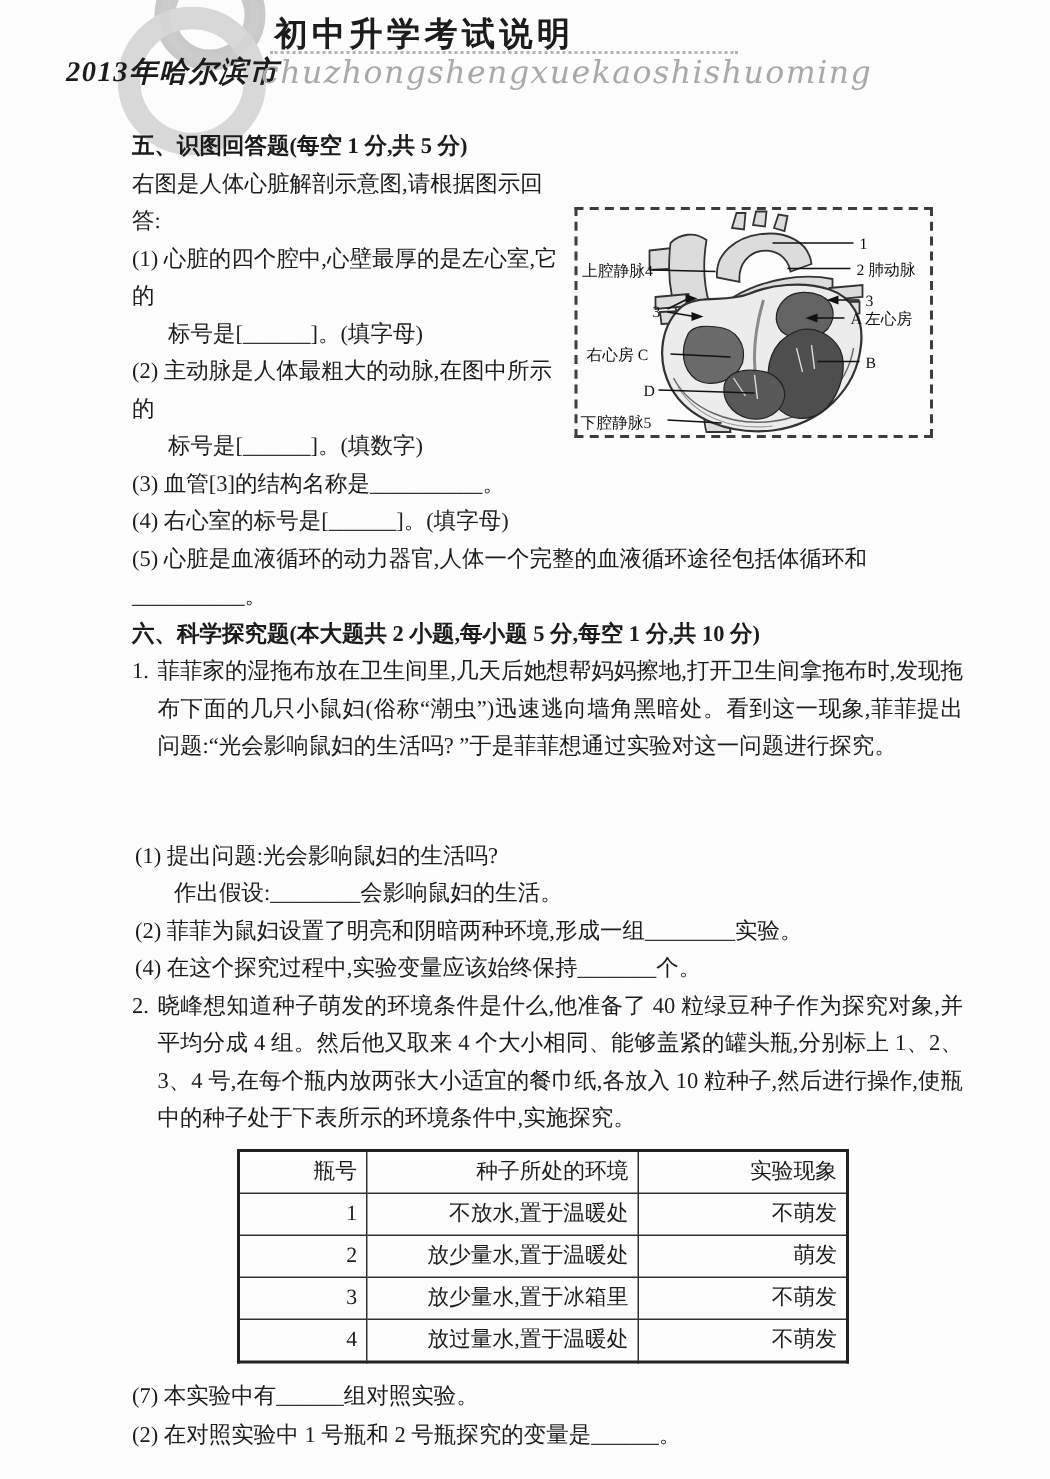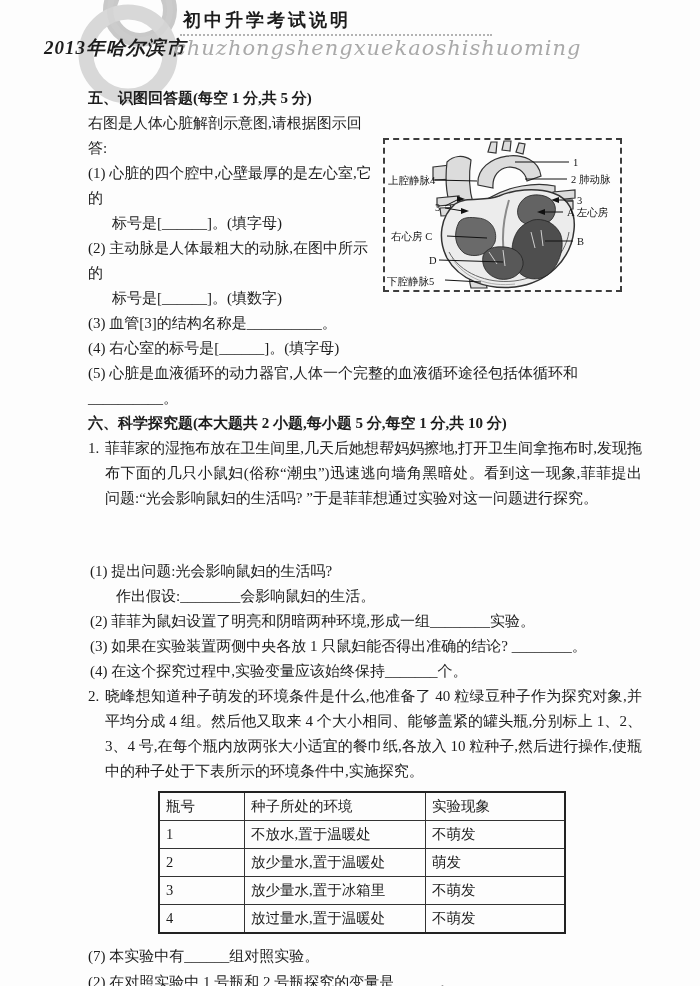--- a/index.html
+++ b/index.html
@@ -10,21 +10,21 @@
     color:#1c1c1c;
   }
   
   .hdr { position:absolute; top:0; left:0; width:700px; height:110px; }
   .hdr-logo { position:absolute; left:48px; top:-14px; }
   .hdr-yearcity {
     position:absolute; left:44px; top:35px; font-size:19px; font-weight:bold;
     font-style:italic; letter-spacing:1px; z-index:2; white-space:nowrap;
   }
   .hdr-title {
-    position:absolute; left:183px; top:8px; font-size:18px; font-weight:bold;
+    position:absolute; left:183px; top:8px; font-size:22px; font-weight:bold;
     letter-spacing:3px; z-index:2; font-family:"Liberation Sans","DejaVu Sans",sans-serif;
   }
   .hdr-dotline {
     position:absolute; left:180px; top:34px; width:312px; height:0;
     border-top:2px dotted #b3b3b3; z-index:2;
   }
   .hdr-pinyin {
     position:absolute; left:174px; top:36px; font-size:21px; color:#a9a9a9;
     font-style:italic; letter-spacing:1px; z-index:2;
     font-family:"DejaVu Serif",serif;
@@ -48,21 +48,21 @@
   .numpara .num { width:17px; flex:0 0 17px; }
   .numpara .ptext { flex:1; text-align:justify; }
   .subq { padding-left:2px;margin-top:48px; }
   .subq .indent2 { padding-left:26px; }
   
   table.exp {
     border-collapse:collapse; margin:7px 0 9px 70px;
     border:2px solid #222; font-size:14.5px;
   }
   table.exp th, table.exp td {
-    border:1px solid #333; text-align:left; font-weight:normal;
+    border:1px solid #333; text-align:right; font-weight:normal;
     height:27px; padding:0 6px;
   }
   .col-no  { width:72px; }
   .col-env { width:168px; }
   .col-res { width:126px; }
   .finalq div { line-height:26px; }
   svg text { font-family:"Liberation Serif","DejaVu Serif",serif; }
 </style>
 </head>
 <body>
@@ -172,21 +172,20 @@
 
     <div class="numpara">
       <span class="num">1.</span>
       <div class="ptext">菲菲家的湿拖布放在卫生间里,几天后她想帮妈妈擦地,打开卫生间拿拖布时,发现拖布下面的几只小鼠妇(俗称“潮虫”)迅速逃向墙角黑暗处。看到这一现象,菲菲提出问题:“光会影响鼠妇的生活吗? ”于是菲菲想通过实验对这一问题进行探究。</div>
     </div>
 
     <div class="subq">
       <div>(1) 提出问题:光会影响鼠妇的生活吗?</div>
       <div class="indent2">作出假设:________会影响鼠妇的生活。</div>
       <div>(2) 菲菲为鼠妇设置了明亮和阴暗两种环境,形成一组________实验。</div>
-      <div>(3) 如果在实验装置两侧中央各放 1 只鼠妇能否得出准确的结论? ________。</div>
       <div>(4) 在这个探究过程中,实验变量应该始终保持_______个。</div>
     </div>
 
     <div class="numpara">
       <span class="num">2.</span>
       <div class="ptext">晓峰想知道种子萌发的环境条件是什么,他准备了 40 粒绿豆种子作为探究对象,并平均分成 4 组。然后他又取来 4 个大小相同、能够盖紧的罐头瓶,分别标上 1、2、3、4 号,在每个瓶内放两张大小适宜的餐巾纸,各放入 10 粒种子,然后进行操作,使瓶中的种子处于下表所示的环境条件中,实施探究。</div>
     </div>
 
     <table class="exp">
       <tbody>

